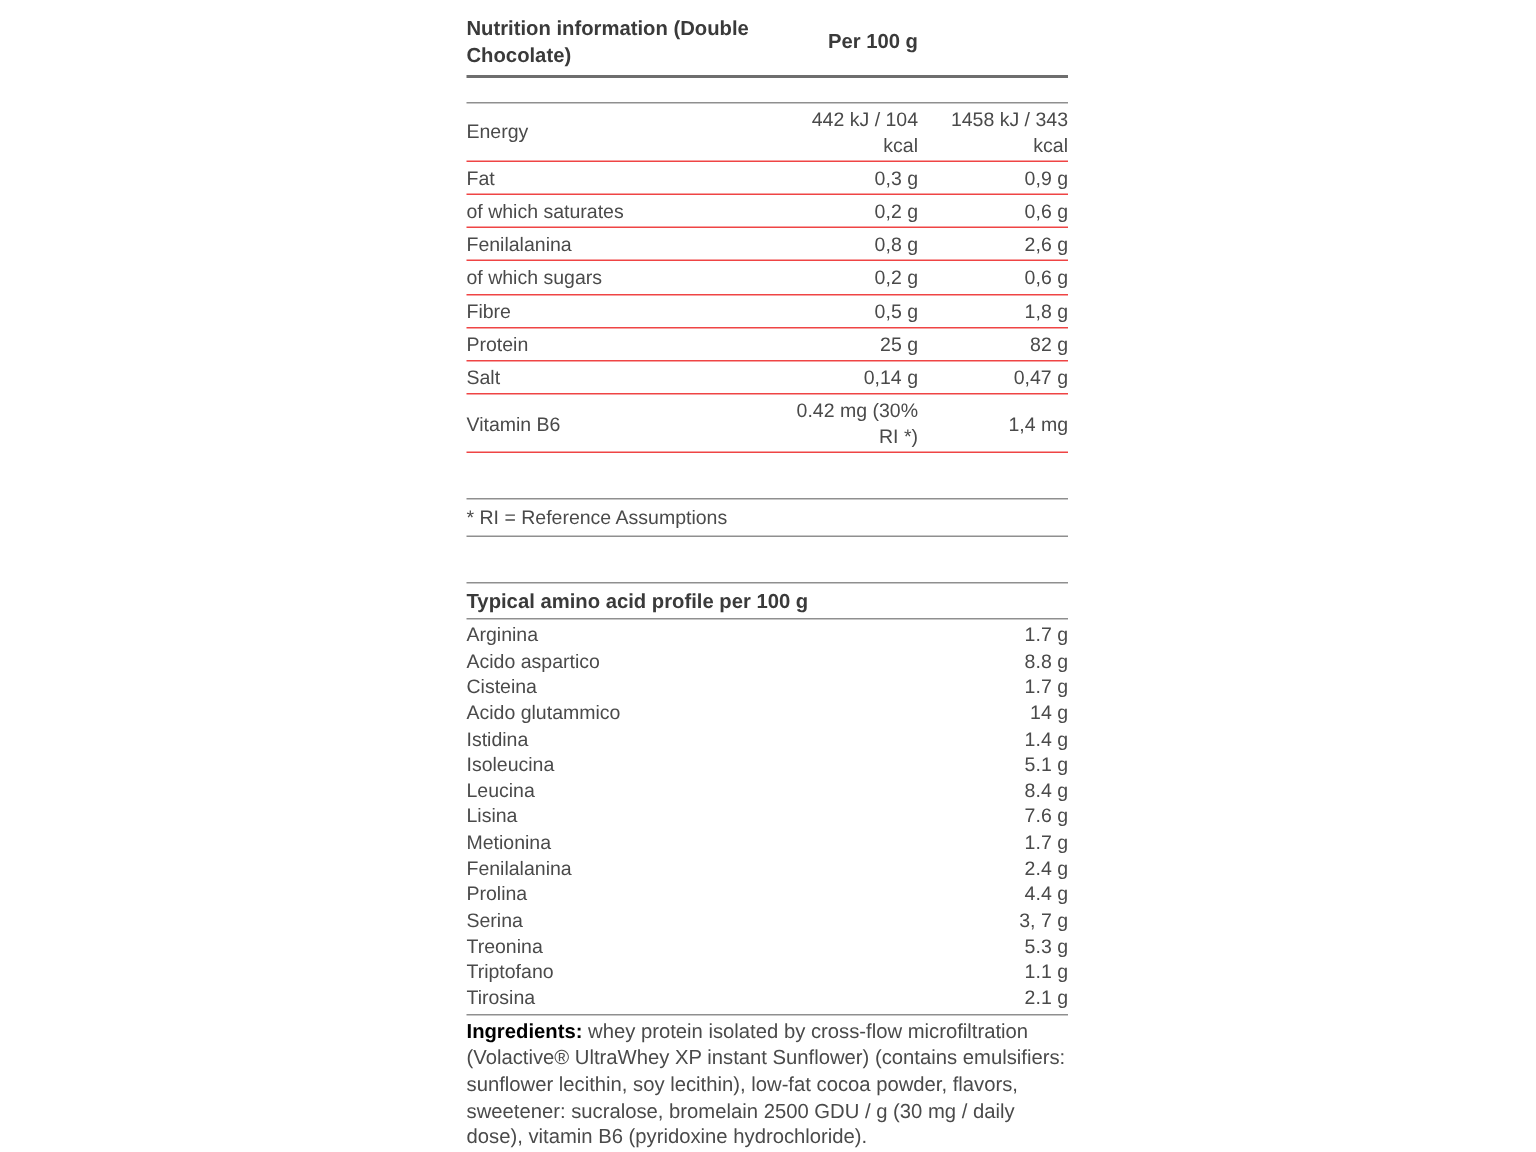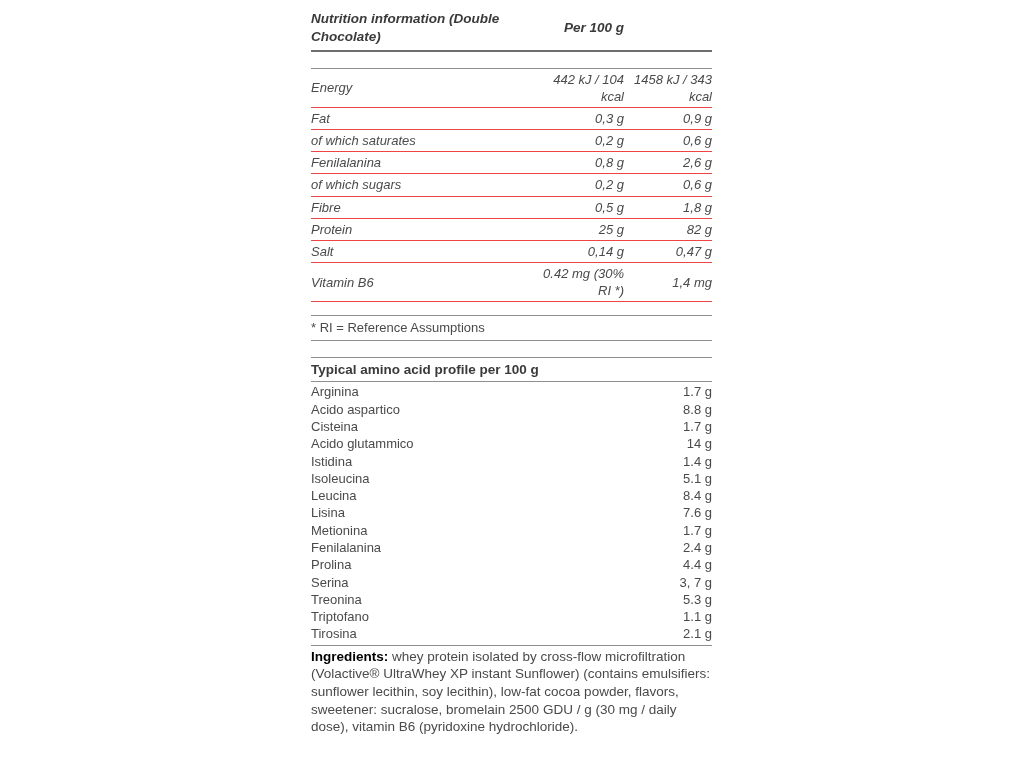--- a/index.html
+++ b/index.html
@@ -12,22 +12,22 @@
   .sheet {
     position: absolute;
     left: 311px; top: 8px;
     width: 401px;
     font-size: 13px;
     line-height: 1.32;
   }
   .grid-row {
     display: grid;
     grid-template-columns: 1fr 95px 88px;
+    column-gap: 12px;
     align-items: center;
-    font-style: italic;
   }
   .col-num { text-align: right; }
   
   .tbl-header {
     padding: 2px 0 4px 0;
     border-bottom: 2px solid #6e6e6e;
     font-weight: bold;
     color: #3a3a3a;
     font-size: 13.5px;
   }
@@ -35,28 +35,28 @@
     height: 17px;
     border-bottom: 1px solid #8f8f8f;
   }
   .nutri-row {
     border-bottom: 1px solid #ef4444;
     padding: 2px 0;
     min-height: 19px;
   }
   
   .footnote-row {
-    margin-top: 13px;
+    margin-top: 30px;
     border-top: 1px solid #8f8f8f;
     border-bottom: 1px solid #8f8f8f;
     padding: 3px 0;
   }
   
   .amino-title {
-    margin-top: 16px;
+    margin-top: 30px;
     border-top: 1px solid #8f8f8f;
     border-bottom: 1px solid #8f8f8f;
     padding: 3px 0;
     font-weight: bold;
     color: #3a3a3a;
     font-size: 13.5px;
   }
   .amino-list {
     border-bottom: 1px solid #8f8f8f;
     padding: 1px 0 2px 0;

